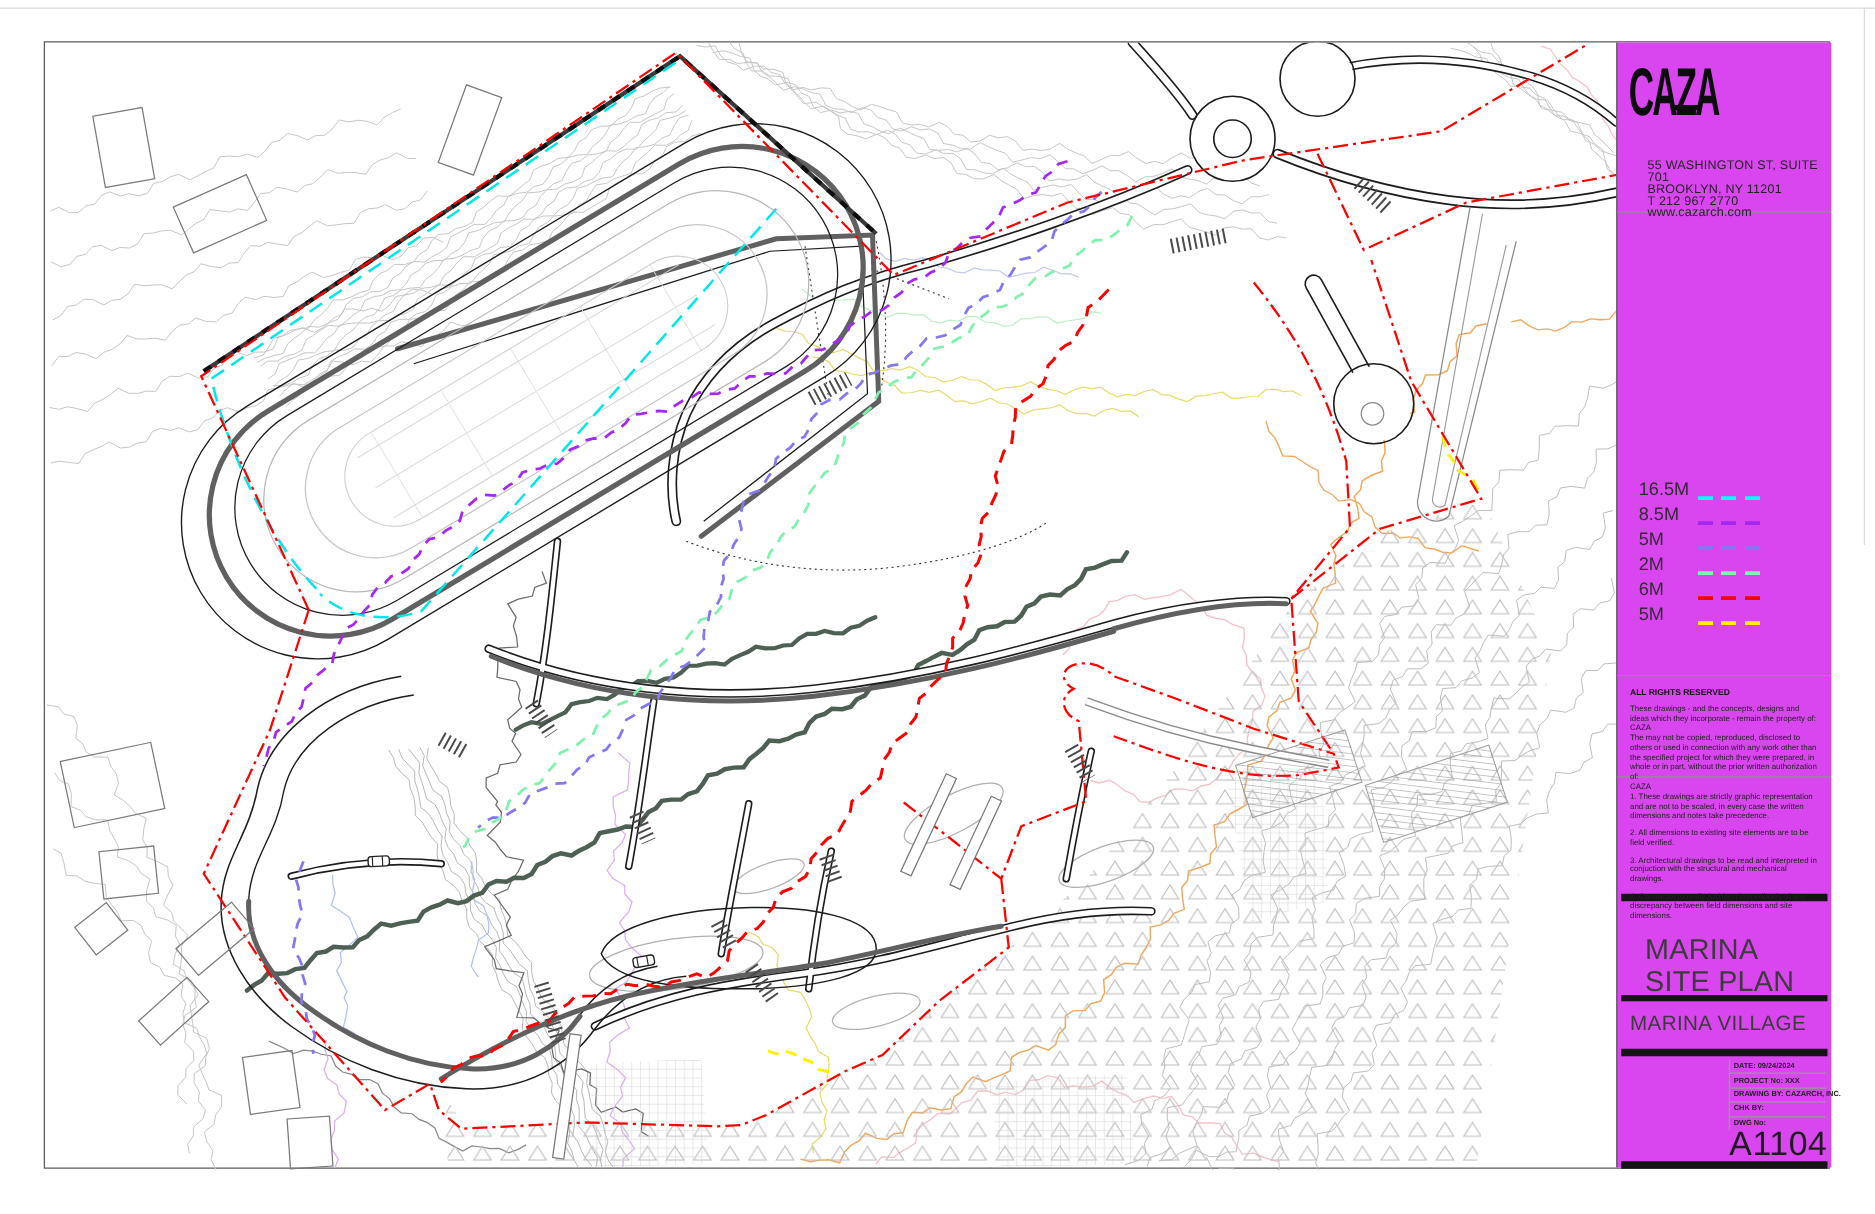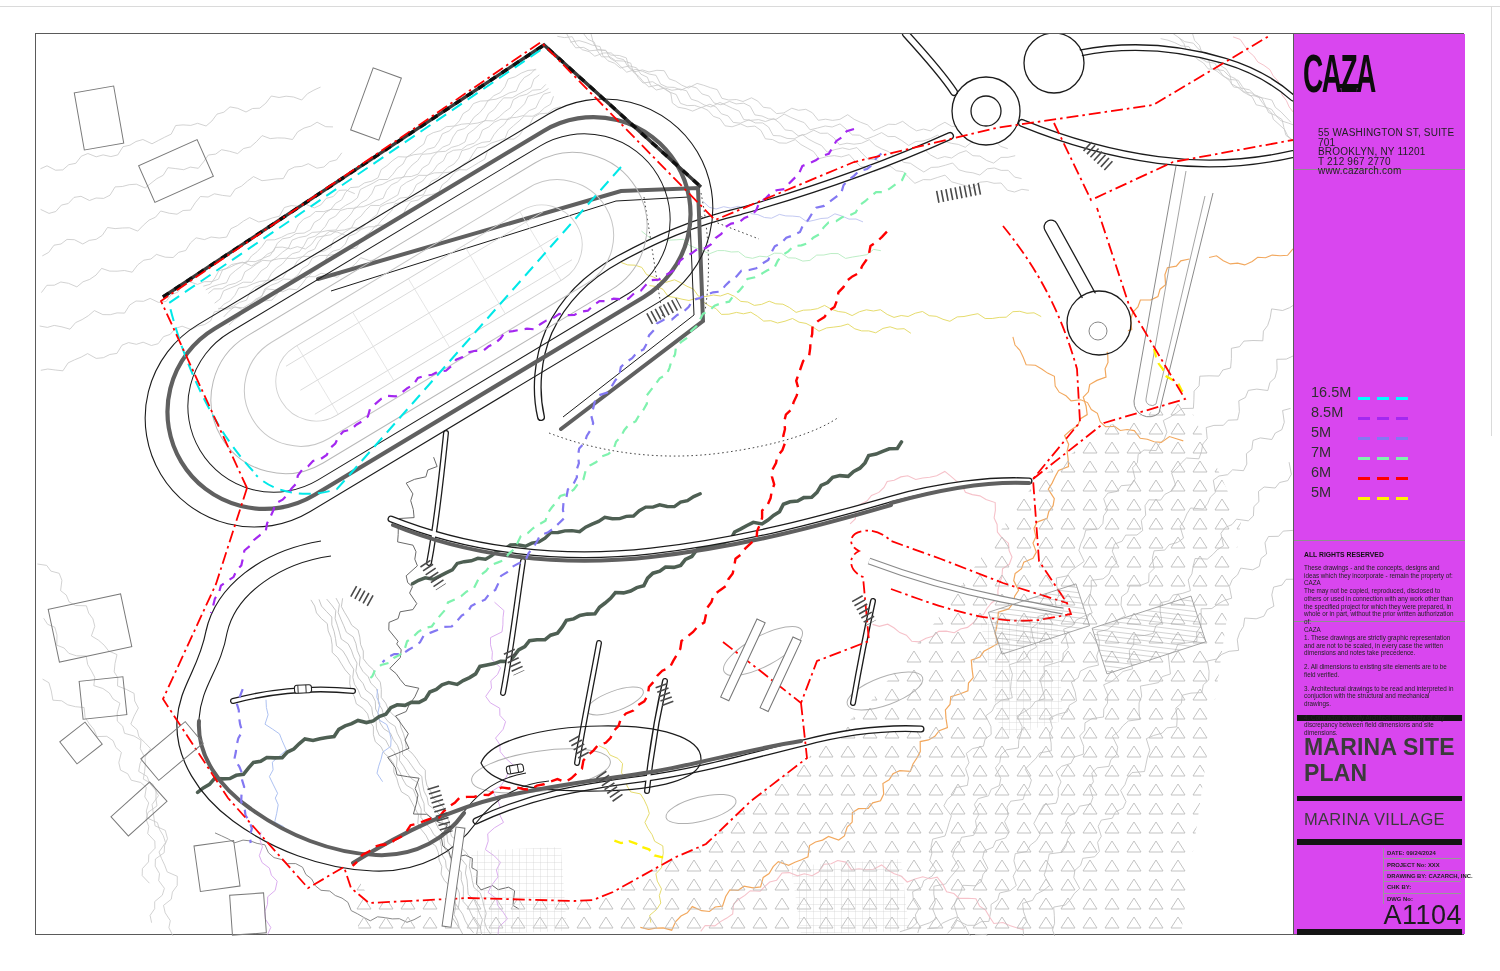--- a/index.html
+++ b/index.html
@@ -22,21 +22,21 @@
   .lg-label{width:47px;font-size:14.5px;color:#2e2e2e}
   .lg-dash{width:52px;height:3px}
   .sec-rights{height:81px;padding:10px 10px 0}
   .rights-title{font-size:6.8px;font-weight:700;color:#111;margin:0 0 6px}
   .rights p{font-size:6.3px;line-height:7.7px;margin:0;color:#222}
   .sec-notes{height:93px;padding:12px 10px 0}
   .notes p{font-size:6.3px;line-height:7.7px;margin:0 0 6px;color:#222}
   .bar{height:6px;background:#141414;margin:0 3px}
   .bar.thin{height:5px}
   .sec-title{height:75px;padding:13px 10px 0}
-  .sec-title h1{margin:0;font-size:23px;line-height:26px;font-weight:700;color:#3b3b3b;letter-spacing:.2px}
+  .sec-title h1{margin:12px;font-size:23px;line-height:26px;font-weight:400;color:#3b3b3b;letter-spacing:.2px}
   .sec-sub{height:38px;padding:9px 0 0 10px}
   .sec-sub h2{margin:0;font-size:16.5px;font-weight:400;color:#3b3b3b;letter-spacing:.3px}
   .sec-info{height:84px}
   .info-table{position:absolute;right:4px;top:3px;width:78px;border-left:1px solid #999;box-sizing:border-box}
   .info-row{font-size:5.9px;font-weight:700;color:#222;padding:2.2px 0 1.2px 3px;border-bottom:1px solid #999;min-height:7px;white-space:nowrap}
   .info-row:last-child{border-bottom:none}
   .dwg{position:absolute;right:3px;top:55px;font-size:27px;font-weight:400;color:#1c1c1c;letter-spacing:.5px}
 </style>
 </head>
 <body>
@@ -268,21 +268,21 @@
           </div>
           <div class="lg-row">
             <span class="lg-label">8.5M</span>
             <span class="lg-dash" style="background: repeating-linear-gradient(90deg, rgb(164, 40, 240) 0px, rgb(164, 40, 240) 12px, transparent 12px, transparent 19px);"></span>
           </div>
           <div class="lg-row">
             <span class="lg-label">5M</span>
             <span class="lg-dash" style="background: repeating-linear-gradient(90deg, rgb(131, 120, 242) 0px, rgb(131, 120, 242) 12px, transparent 12px, transparent 19px);"></span>
           </div>
           <div class="lg-row">
-            <span class="lg-label">7M</span>
+            <span class="lg-label">2M</span>
             <span class="lg-dash" style="background: repeating-linear-gradient(90deg, rgb(127, 242, 174) 0px, rgb(127, 242, 174) 12px, transparent 12px, transparent 19px);"></span>
           </div>
           <div class="lg-row">
             <span class="lg-label">6M</span>
             <span class="lg-dash" style="background: repeating-linear-gradient(90deg, rgb(255, 0, 0) 0px, rgb(255, 0, 0) 12px, transparent 12px, transparent 19px);"></span>
           </div>
           <div class="lg-row">
             <span class="lg-label">5M</span>
             <span class="lg-dash" style="background: repeating-linear-gradient(90deg, rgb(255, 242, 0) 0px, rgb(255, 242, 0) 12px, transparent 12px, transparent 19px);"></span>
           </div>

